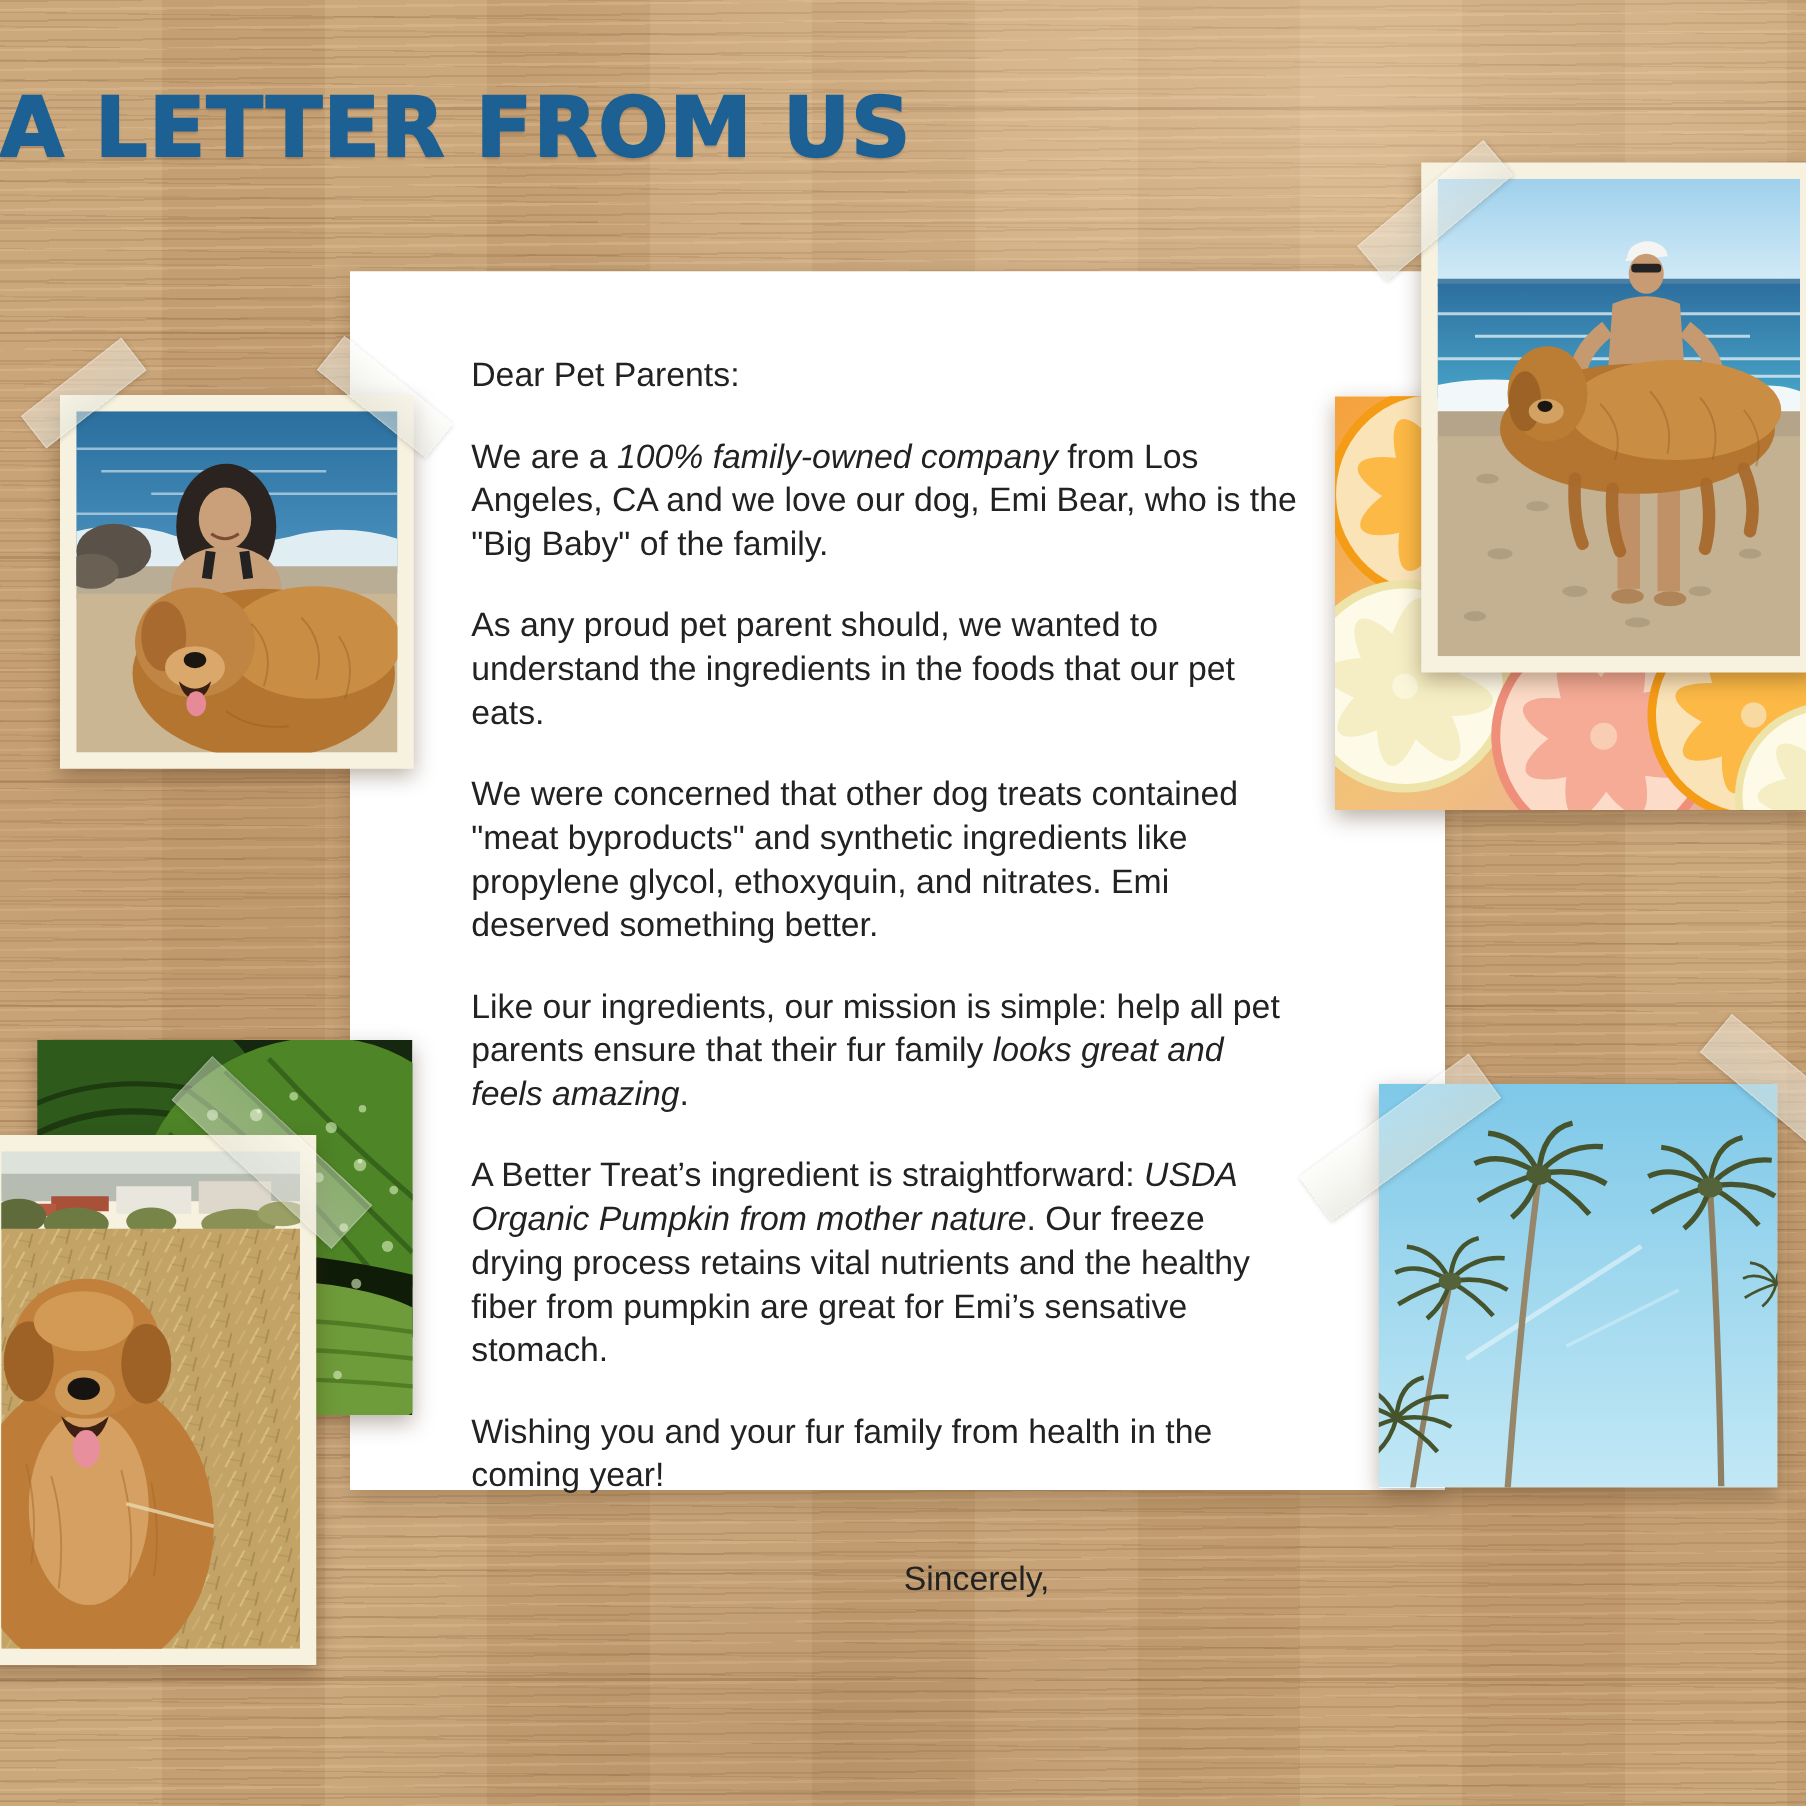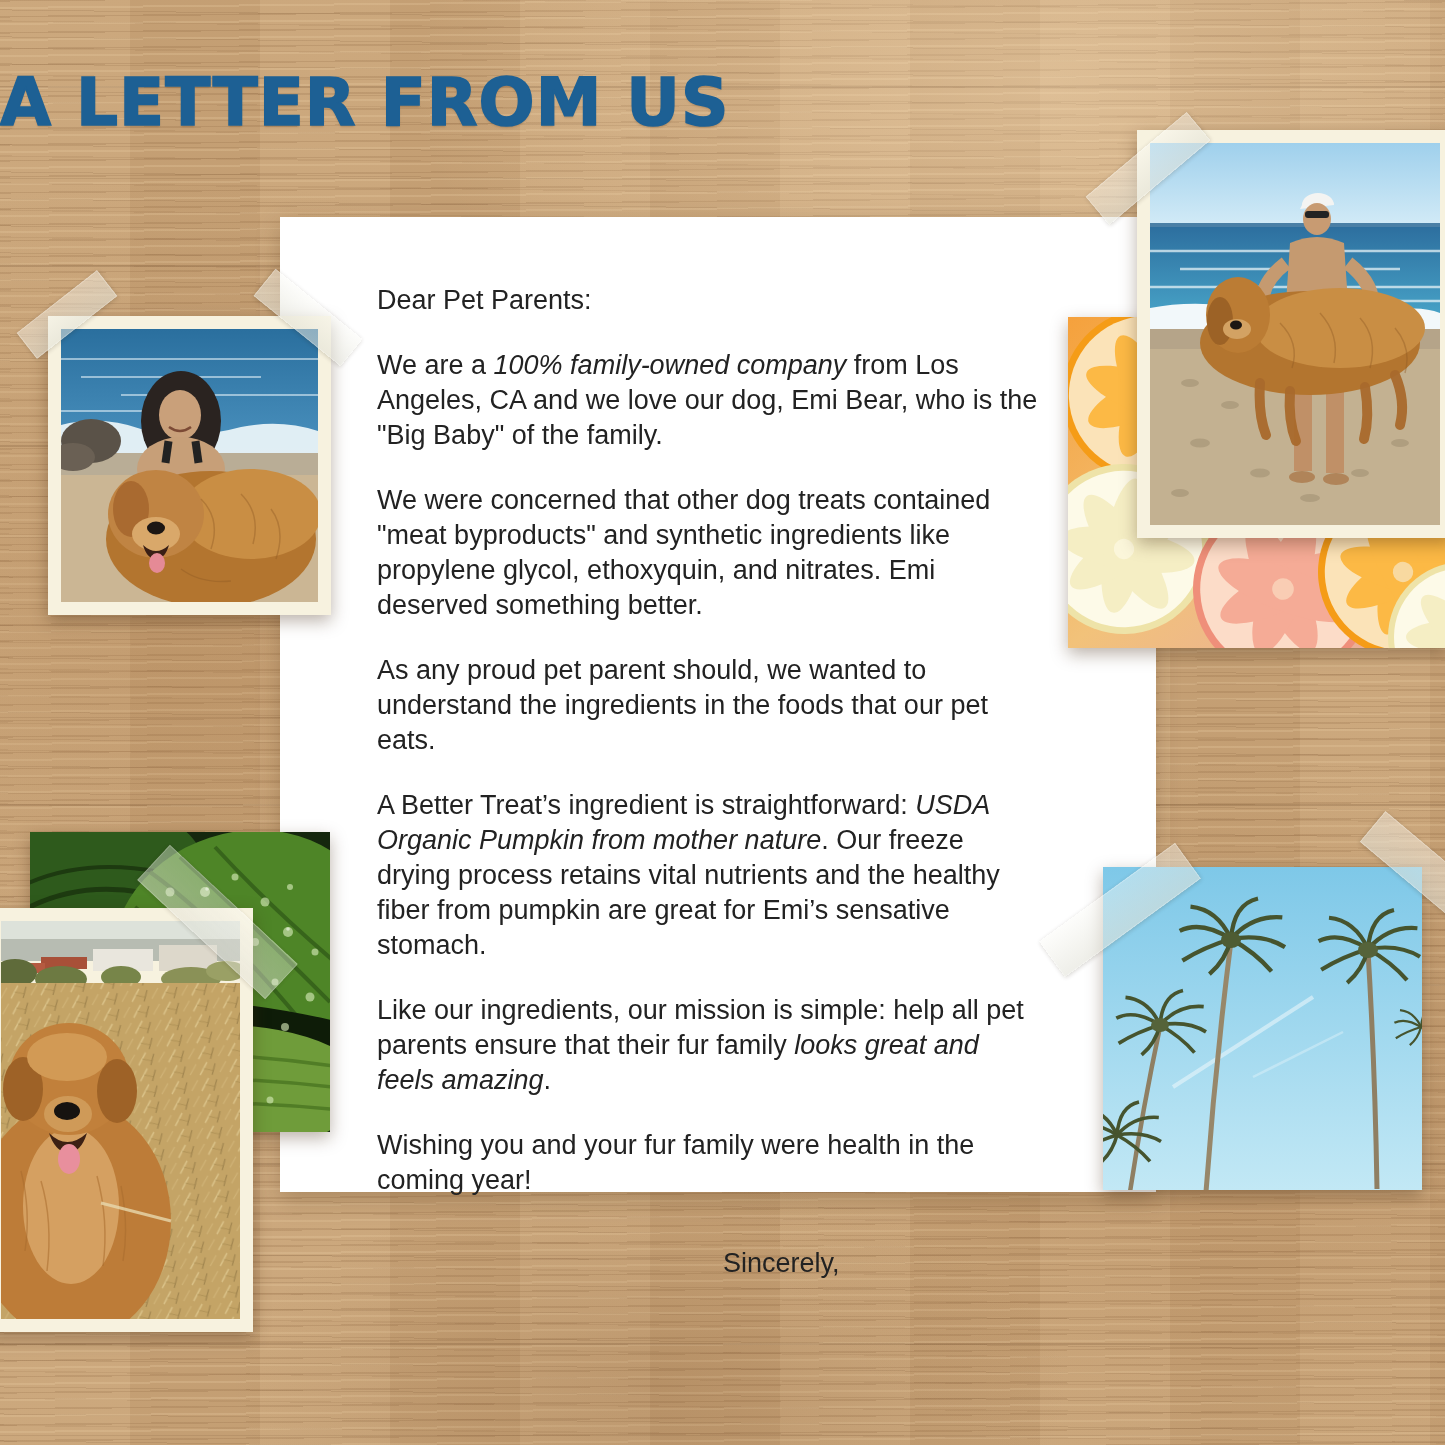--- a/index.html
+++ b/index.html
@@ -50,25 +50,25 @@
 </head>
 <body>
 
 <div class="title" style="color: rgb(29, 96, 148);">A LETTER FROM US</div>
 
 <div class="paper">
   <div class="letter">
     <p>Dear Pet Parents:</p>
     <div id="paragraphs">
         <p><span>We are a </span><span class="bi">100% family-owned company</span><span> from Los Angeles, CA and we love our dog, Emi Bear, who is the "Big Baby" of the family.</span></p>
+        <p><span>As any proud pet parent should, we wanted to understand the ingredients in the foods that our pet eats.</span></p>
         <p><span>We were concerned that other dog treats contained "meat byproducts" and synthetic ingredients like propylene glycol, ethoxyquin, and nitrates. Emi deserved something better.</span></p>
-        <p><span>As any proud pet parent should, we wanted to understand the ingredients in the foods that our pet eats.</span></p>
+        <p><span>Like our ingredients, our mission is simple: help all pet parents ensure that their fur family </span><span class="bi">looks great and feels amazing</span><span>.</span></p>
         <p><span>A Better Treat’s ingredient is straightforward: </span><span class="bi">USDA Organic Pumpkin from mother nature</span><span>. Our freeze drying process retains vital nutrients and the healthy fiber from pumpkin are great for Emi’s sensative stomach.</span></p>
-        <p><span>Like our ingredients, our mission is simple: help all pet parents ensure that their fur family </span><span class="bi">looks great and feels amazing</span><span>.</span></p>
-        <p><span>Wishing you and your fur family were health in the coming year!</span></p>
+        <p><span>Wishing you and your fur family from health in the coming year!</span></p>
       </div>
     <div class="signature">
       <div>Sincerely,</div>
     </div>
   </div>
 </div>
 
 <div class="photo" style="left:30px;top:832px;width:300px;height:300px;z-index:3;">
   <svg viewBox="0 0 300 300" preserveAspectRatio="none">
     <rect width="300" height="300" fill="#15270e"></rect>

